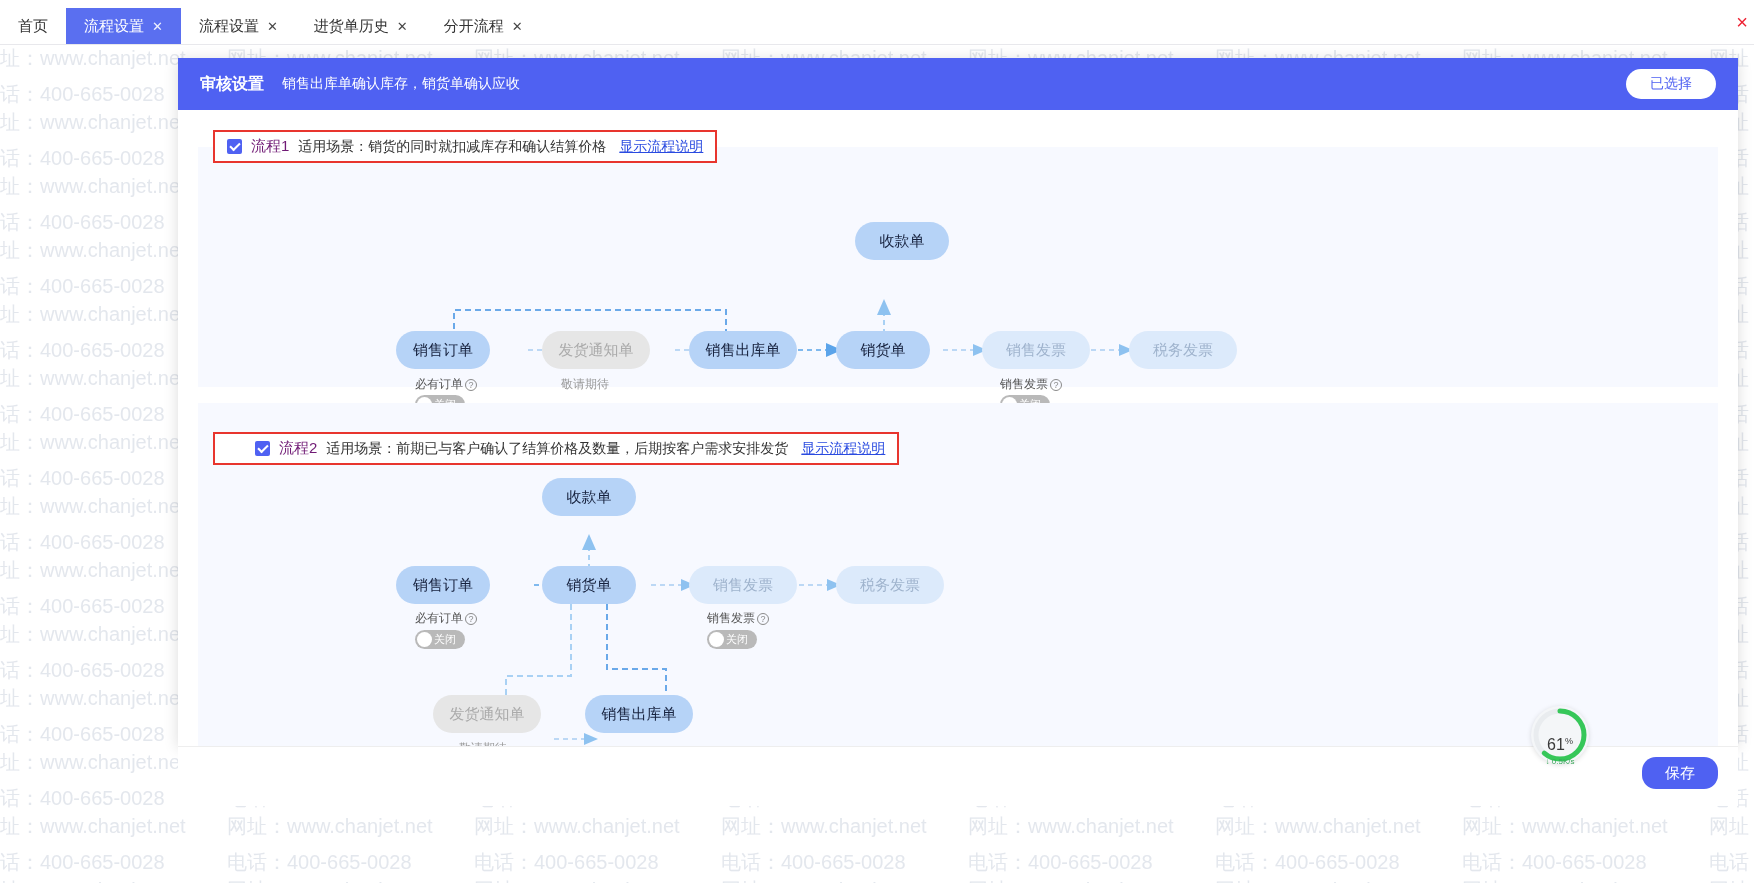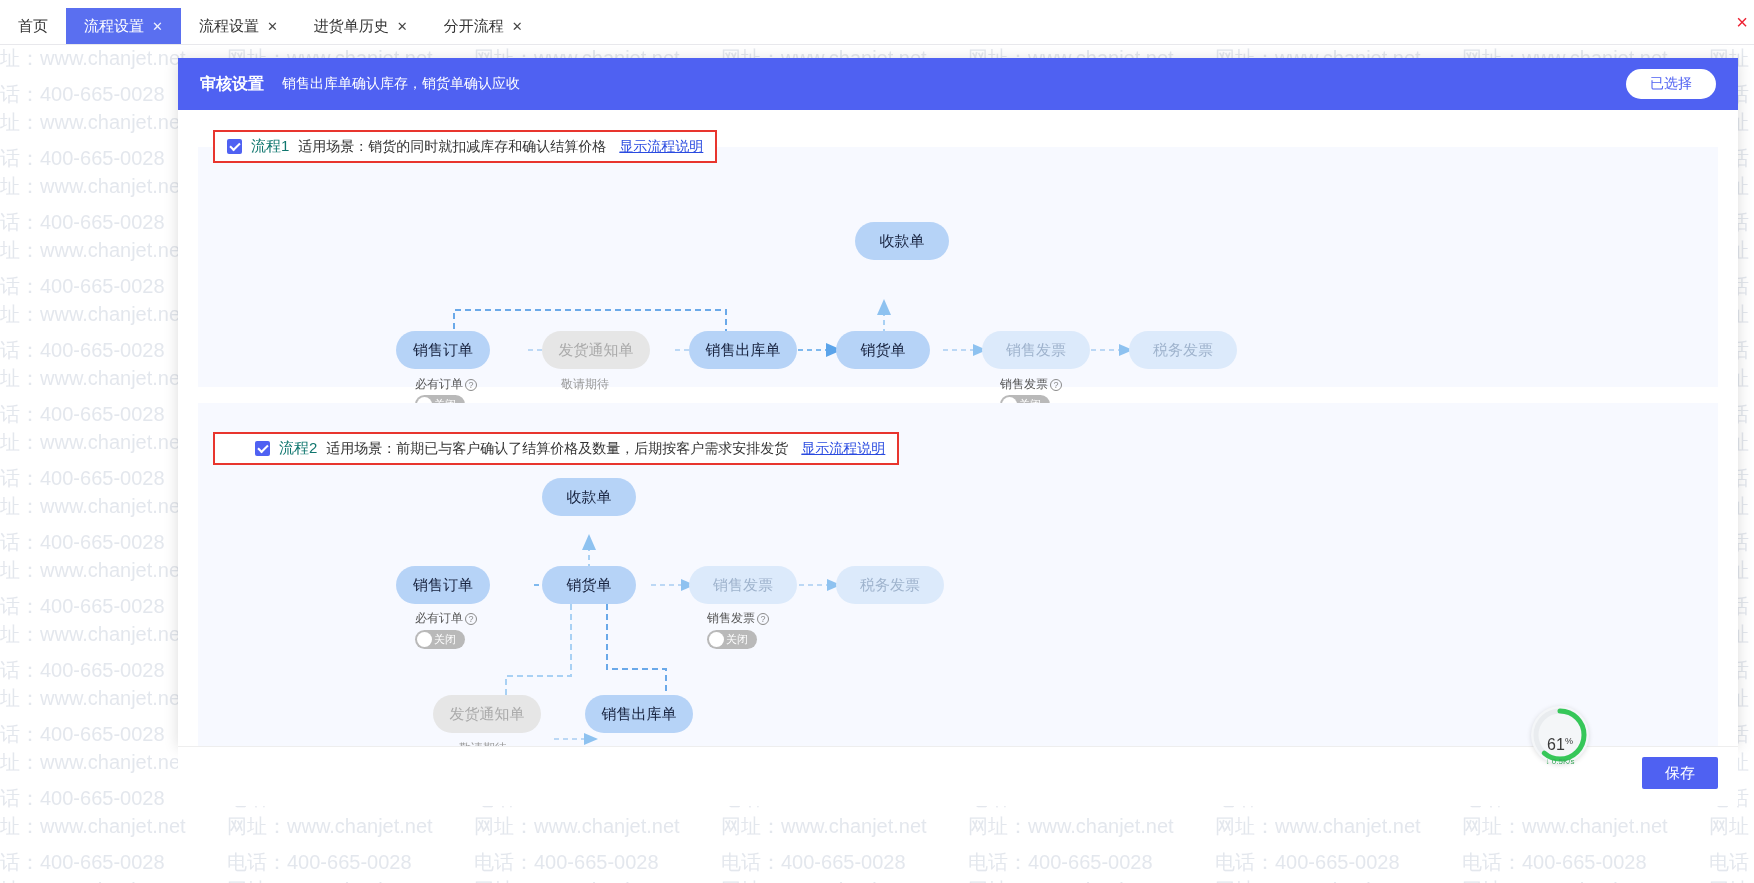--- a/index.html
+++ b/index.html
@@ -40,21 +40,21 @@
 
   .modal-body { position: relative; height: 636px; overflow: hidden; background: #fff; }
 
   
   .flow-head { position: absolute; display: flex; align-items: center; gap: 9px;
                border: 2px solid #e8352e; background: #fff; padding: 5px 12px; }
   .cbx { width: 15px; height: 15px; border-radius: 2px; background: #4f61f2;
          display: inline-flex; align-items: center; justify-content: center; cursor: pointer; flex: none; }
   .cbx::after { content: ""; width: 4px; height: 8px; border: solid #fff; border-width: 0 2px 2px 0;
                 transform: rotate(45deg) translate(-1px,-1px); }
-  .fh-name { font-size: 15px; color: #0f766e; }
+  .fh-name { font-size: 15px; color: #701a75; }
   .fh-desc { font-size: 14px; color: #333; }
   .fh-link { font-size: 14px; color: #2a4be0; text-decoration: underline; cursor: pointer; margin-left: 4px; }
 
   .flow-canvas { position: absolute; background: #f7f9ff; }
 
   
   .node { position: absolute; height: 38px; border-radius: 19px; display: flex;
           align-items: center; justify-content: center; font-size: 15px; white-space: nowrap; cursor: pointer; }
   .node.on   { background: #b6d3f7; color: #16213d; }
   .node.soft { background: #dceafb; color: #9fb3cd; }
@@ -70,21 +70,21 @@
   .toggle .knob { width: 15px; height: 15px; border-radius: 50%; background: #fff; margin-left: 2px; flex: none; }
   .toggle .tlabel { font-size: 11px; color: #fff; margin-left: 2px; }
 
   .arrow { position: absolute; }
   svg { overflow: visible; }
 
   
   .footer { position: absolute; left: 178px; top: 746px; width: 1560px; height: 60px;
             background: #fff; z-index: 10; border-top: 1px solid #eee; }
   .save-btn { position: absolute; right: 20px; top: 10px; width: 76px; height: 32px;
-              background: #4f61f2; color: #fff; font-size: 15px; border: none; border-radius: 2px; cursor: pointer; }
+              background: #4f61f2; color: #fff; font-size: 15px; border: none; border-radius: 14px; cursor: pointer; }
 
   
   .netw { position: absolute; left: 1531px; top: 706px; width: 58px; height: 58px; z-index: 20; }
   .netw .ring { position: absolute; inset: 0; border-radius: 50%; background: #f4f6f8;
                 box-shadow: 0 1px 5px rgba(0,0,0,.13); }
   .netw .txt { position: absolute; inset: 0; display: flex; flex-direction: column;
                align-items: center; justify-content: center; }
   .netw .pct { font-size: 16px; color: #3a3a3a; line-height: 1; margin-top: 33px; }
   .netw .pct sup { font-size: 9px; }
   .netw .spd { font-size: 8px; color: #3aa65a; margin-top: 3px; }

